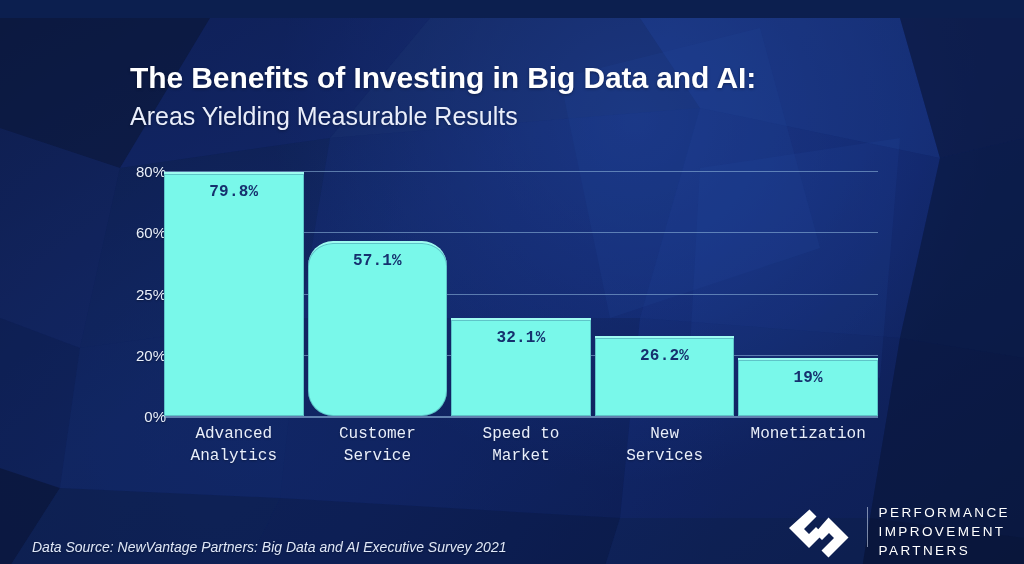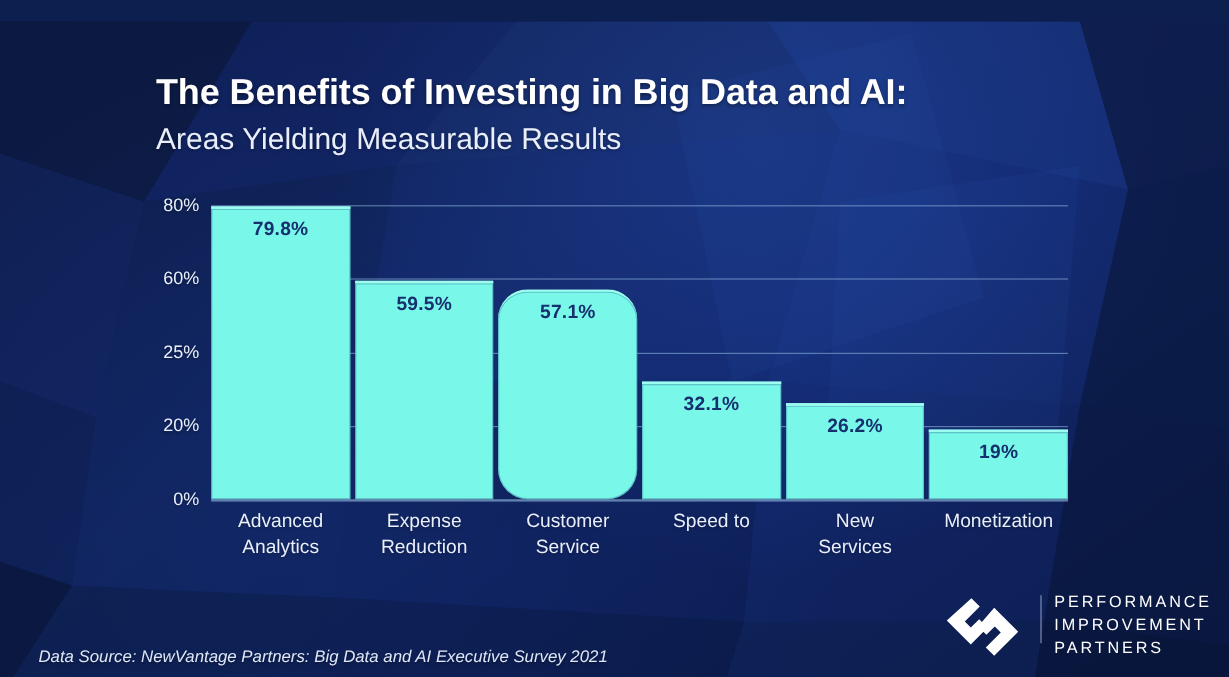--- a/index.html
+++ b/index.html
@@ -37,22 +37,22 @@
   #chart-subtitle{
     margin-top:6px;
     font-size:25px; font-weight:400; color:#e9eefb;
     line-height:1.2; white-space:nowrap;
     text-shadow:0 1px 3px rgba(0,0,0,0.3);
   }
 
   
   #plot{
     position:absolute;
-    left:176px; top:153px;
-    width:714px; height:245px;
+    left:164px; top:153px;
+    width:714px; height:245px;font-family:Liberation Mono, monospace;
   }
   #plot-wrap{ position:absolute; inset:0; }
 
   .gridline{
     position:absolute; left:0; width:100%;
     height:1px; background:rgba(150,190,225,0.55);
   }
   .baseline{
     position:absolute; left:0; width:100%;
     height:2px; background:rgba(150,190,225,0.6);
@@ -108,21 +108,21 @@
 
   
   #source{
     position:absolute; left:32px; top:521px;
     font-size:14px; font-style:italic; color:#dfe7f7;
     text-shadow:0 1px 2px rgba(0,0,0,0.3);
     white-space:nowrap;
   }
 
   #logo{
-    position:absolute; right:14px; top:472px;
+    position:absolute; right:14px; top:483px;
     display:flex; align-items:flex-start; gap:11px;
   }
   #logo-mark{ width:74px; height:56px; flex:0 0 auto; margin-top:4px; }
   #logo-divider{
     width:1px; align-self:stretch;
     background:rgba(215,228,248,0.55);
     margin:6px 0 14px 0;
   }
   #logo-text{ padding-top:2px; }
   .logo-line{
@@ -195,42 +195,34 @@
         <div class="bar-slot">
           <div class="bar" style="height: 244.387px; background: rgb(121, 248, 234);">
             <div class="bar-value">79.8%</div>
             <div class="bar-cat">
               <span>Advanced</span>
               <span>Analytics</span>
             </div>
           </div>
         </div>
         <div class="bar-slot">
-          <div class="bar" style="height: 182.219px; background: rgb(121, 248, 234);">
-            <div class="bar-value">59.5%</div>
-            <div class="bar-cat">
-              <span>Expense</span>
-              <span>Reduction</span>
-            </div>
-          </div>
-        </div>
-        <div class="bar-slot">
           <div class="bar" style="height: 174.869px; background: rgb(121, 248, 234); border-radius: 25px;">
             <div class="bar-value">57.1%</div>
             <div class="bar-cat">
               <span>Customer</span>
               <span>Service</span>
             </div>
           </div>
         </div>
         <div class="bar-slot">
           <div class="bar" style="height: 98.3063px; background: rgb(121, 248, 234);">
             <div class="bar-value">32.1%</div>
             <div class="bar-cat">
               <span>Speed to</span>
+              <span>Market</span>
             </div>
           </div>
         </div>
         <div class="bar-slot">
           <div class="bar" style="height: 80.2375px; background: rgb(121, 248, 234);">
             <div class="bar-value">26.2%</div>
             <div class="bar-cat">
               <span>New</span>
               <span>Services</span>
             </div>

